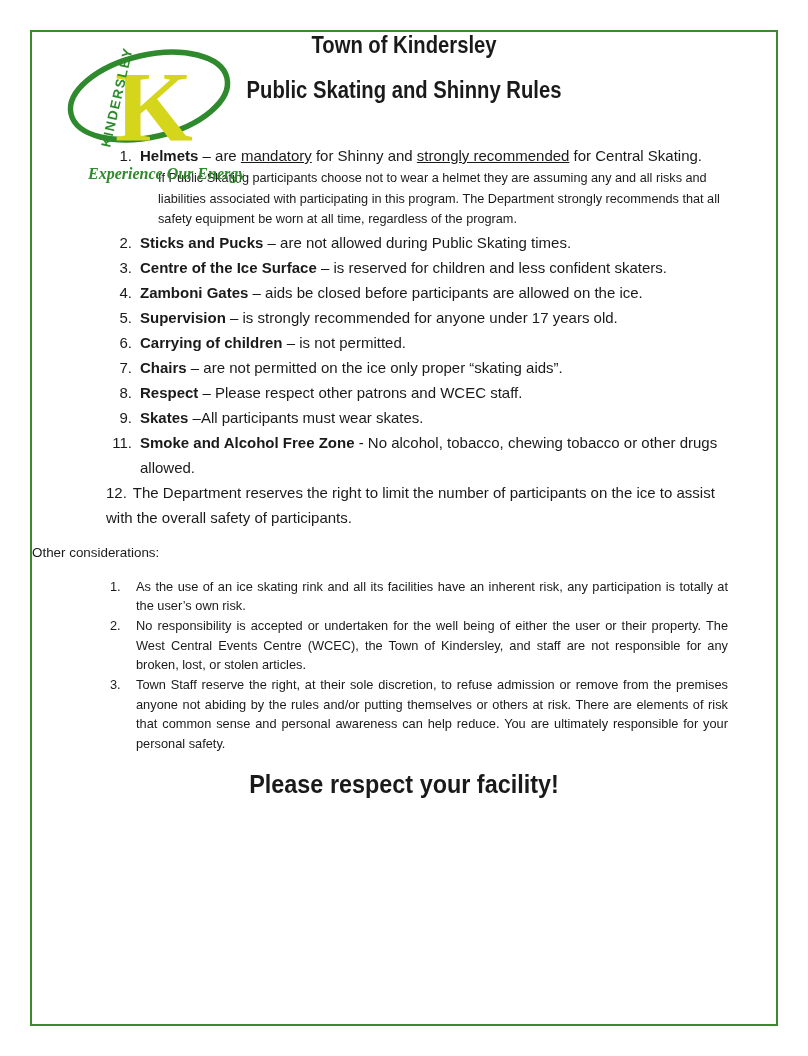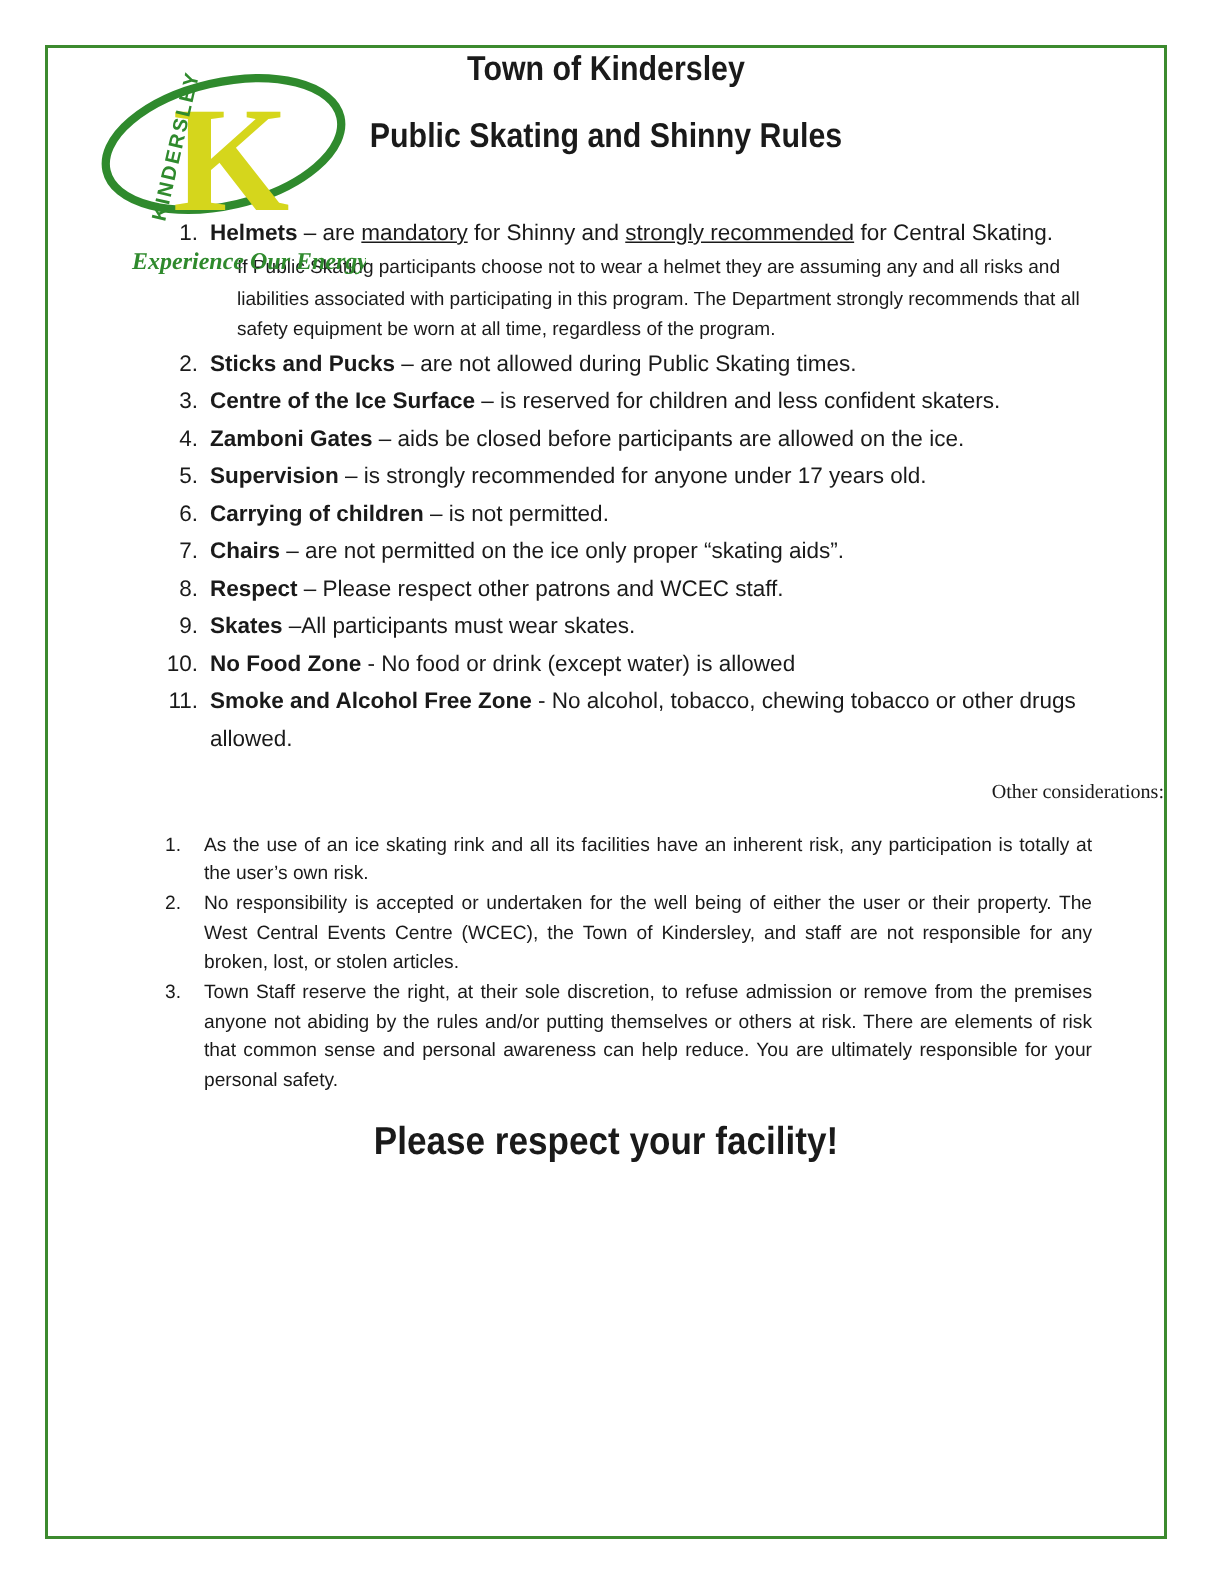--- a/index.html
+++ b/index.html
@@ -34,21 +34,21 @@
   .rule-item.flush .body { display:inline; padding-left:0; }
   .seg-b { font-weight:700;margin-top:42px; }
   .seg-u { text-decoration:underline; }
   .rule-note { margin-left:52px; font-size:12.7px; line-height:20.5px; }
 
   
   .zero {
     margin:10px auto 0; max-width:650px; text-align:center;
     font-size:13.4px; line-height:21px;
   }
-  .other-heading { margin:15px auto 16px; text-align:right; font-size:13.4px;font-family:Liberation Serif, serif; }
+  .other-heading { margin:15px auto 16px; text-align:left; font-size:13.4px; }
 
   .considerations { margin:17px 48px 0 78px; font-size:12.8px; }
   .cons-item { display:flex; line-height:19.5px; margin-top:0.5px; }
   .cons-item .num { flex:0 0 16px; text-align:left; }
   .cons-item .body { flex:1; padding-left:10px; text-align:justify; }
 
   
   .footer-msg {
     margin-top:16px; text-align:center; font-weight:700; font-size:26px;
     transform:scaleX(0.9);
@@ -107,27 +107,24 @@
         </div>
         <div class="rule-item">
           <span class="num">8.</span>
           <span class="body"><span class="seg-b">Respect</span><span class="seg-n"> – Please respect other patrons and WCEC staff.</span></span>
         </div>
         <div class="rule-item">
           <span class="num">9.</span>
           <span class="body"><span class="seg-b">Skates</span><span class="seg-n"> –All participants must wear skates.</span></span>
         </div>
         <div class="rule-item">
-          <span class="num">10.</span>
-          <span class="body"><span class="seg-b">No Food Zone</span><span class="seg-n"> - No food or drink (except water) is allowed</span></span>
-        </div>
-        <div class="rule-item">
           <span class="num">11.</span>
           <span class="body"><span class="seg-b">Smoke and Alcohol Free Zone</span><span class="seg-n"> - No alcohol, tobacco, chewing tobacco or other drugs allowed.</span></span>
         </div>
+        <div class="rule-item flush"><span class="num">12.</span><span class="body"><span class="seg-n">The Department reserves the right to limit the number of participants on the ice to assist with the overall safety of participants.</span></span></div>
       </div>
 
 
     <p class="other-heading">Other considerations:</p>
 
     <div class="considerations">
         <div class="cons-item">
           <span class="num">1.</span>
           <span class="body">As the use of an ice skating rink and all its facilities have an inherent risk, any participation is totally at the user’s own risk.</span>
         </div>

